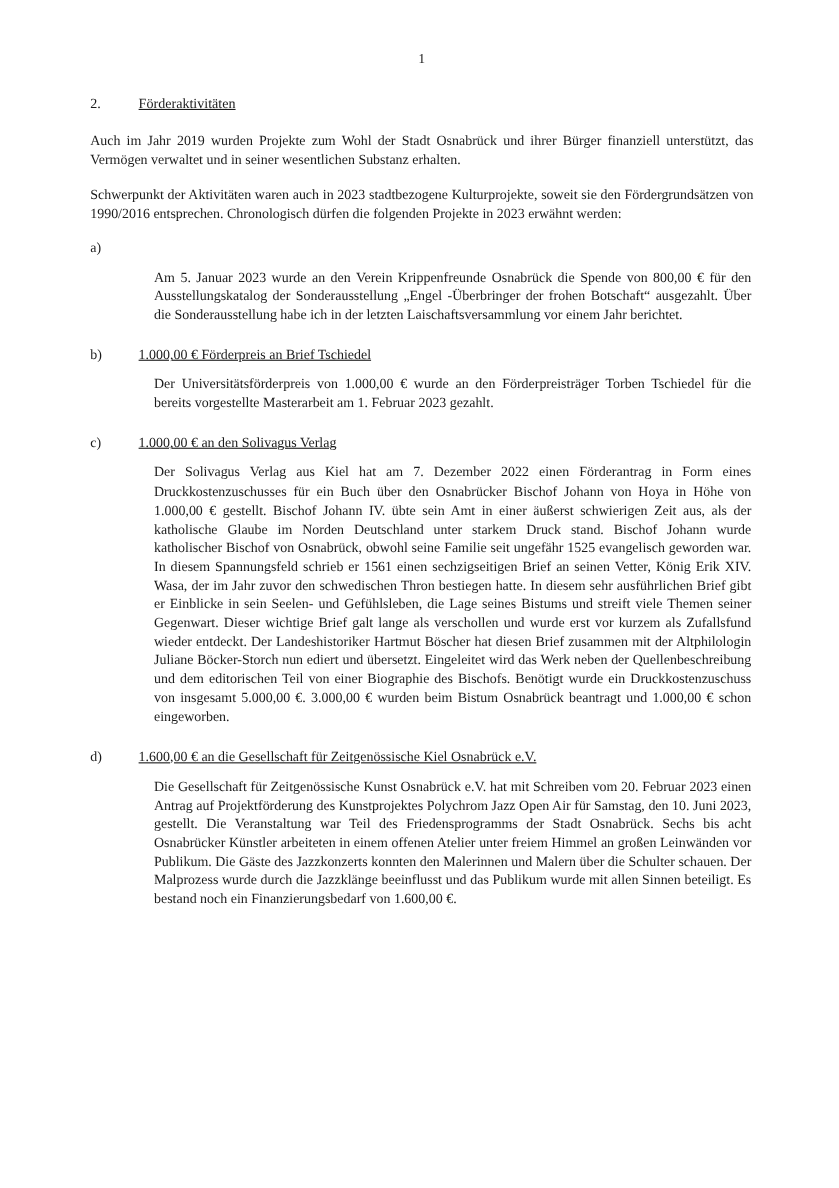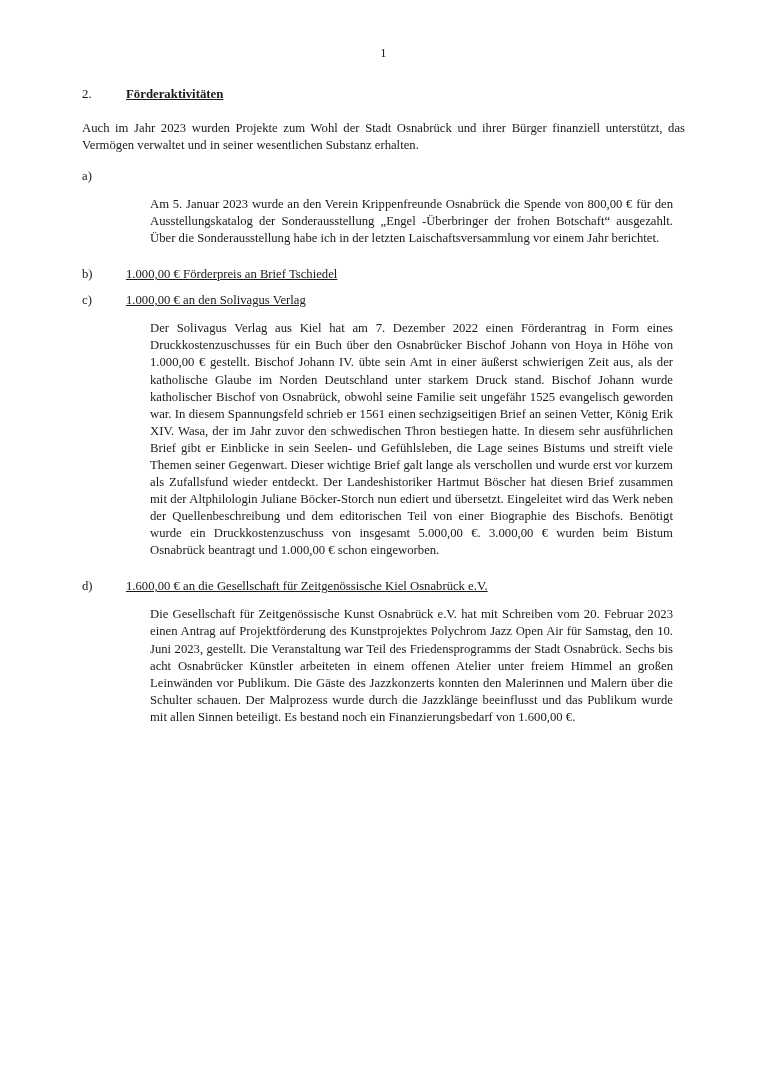--- a/index.html
+++ b/index.html
@@ -32,21 +32,21 @@
     display: flex;
     align-items: baseline;
     margin: 0 0 18px 0;
   }
   .section-heading .marker {
     width: 44px;
     flex: 0 0 44px;
     font-size: 12.8px;
   }
   .section-heading .title {
-    font-weight: bold;
+    font-weight: normal;
     text-decoration: underline;
     font-size: 12.8px;
   }
   p.body {
     margin: 0 0 15px 0;
     font-size: 12.7px;
     line-height: 1.34;
     text-align: justify;
     text-justify: inter-word;
     hyphens: auto;
@@ -71,53 +71,57 @@
   .item-body {
     margin: 0 0 20px 0;
     padding-left: 56px;
     font-size: 12.7px;
     line-height: 1.345;
     text-align: justify;
     text-justify: inter-word;
     hyphens: auto;
   }
   .item-body p {
-    margin: 12px;
+    margin: 2px;
   }
   .item-body p + p {
     margin-top: 0px;
   }
 </style>
 </head>
 <body>
 
 <div class="page">
 
   <div class="page-number">1</div>
 
   <div class="section-heading">
     <span class="marker">2.</span>
     <span class="title">Förderaktivitäten</span>
   </div>
 
-  <p class="body">Auch im Jahr 2023 wurden Projekte zum Wohl der Stadt Osnabrück und ihrer Bürger finanziell unterstützt, das Vermögen verwaltet und in seiner wesentlichen Substanz erhalten.</p>
+  <p class="body">Auch im Jahr 2019 wurden Projekte zum Wohl der Stadt Osnabrück und ihrer Bürger finanziell unterstützt, das Vermögen verwaltet und in seiner wesentlichen Substanz erhalten.</p>
+  <p class="body">Schwerpunkt der Aktivitäten waren auch in 2023 stadtbezogene Kulturprojekte, soweit sie den Fördergrundsätzen von 1990/2016 entsprechen. Chronologisch dürfen die folgenden Projekte in 2023 erwähnt werden:</p>
 
   <div class="item">
     <div class="item-head">
       <span class="marker">a)</span>
     </div>
     <div class="item-body">
       <p>Am 5. Januar 2023 wurde an den Verein Krippenfreunde Osnabrück die Spende von 800,00 € für den Ausstellungskatalog der Sonderausstellung „Engel -Überbringer der frohen Botschaft“ ausgezahlt. Über die Sonderausstellung habe ich in der letzten Laischaftsversammlung vor einem Jahr berichtet.</p>
     </div>
   </div>
 
   <div class="item">
     <div class="item-head">
       <span class="marker">b)</span>
       <span class="item-title">1.000,00 € Förderpreis an Brief Tschiedel</span>
+    </div>
+    <div class="item-body">
+      <p>Der Universitätsförderpreis von 1.000,00 € wurde an den Förderpreisträger Torben Tschiedel für die bereits vorgestellte Masterarbeit am 1. Februar 2023 gezahlt.</p>
     </div>
   </div>
 
   <div class="item">
     <div class="item-head">
       <span class="marker">c)</span>
       <span class="item-title">1.000,00 € an den Solivagus Verlag</span>
     </div>
     <div class="item-body">
       <p>Der Solivagus Verlag aus Kiel hat am 7. Dezember 2022 einen Förderantrag in Form eines Druckkostenzuschusses für ein Buch über den Osnabrücker Bischof Johann von Hoya in Höhe von 1.000,00 € gestellt. Bischof Johann IV. übte sein Amt in einer äußerst schwierigen Zeit aus, als der katholische Glaube im Norden Deutschland unter starkem Druck stand. Bischof Johann wurde katholischer Bischof von Osnabrück, obwohl seine Familie seit ungefähr 1525 evangelisch geworden war. In diesem Spannungsfeld schrieb er 1561 einen sechzigseitigen Brief an seinen Vetter, König Erik XIV. Wasa, der im Jahr zuvor den schwedischen Thron bestiegen hatte. In diesem sehr ausführlichen Brief gibt er Einblicke in sein Seelen- und Gefühlsleben, die Lage seines Bistums und streift viele Themen seiner Gegenwart. Dieser wichtige Brief galt lange als verschollen und wurde erst vor kurzem als Zufallsfund wieder entdeckt. Der Landeshistoriker Hartmut Böscher hat diesen Brief zusammen mit der Altphilologin Juliane Böcker-Storch nun ediert und übersetzt. Eingeleitet wird das Werk neben der Quellenbeschreibung und dem editorischen Teil von einer Biographie des Bischofs. Benötigt wurde ein Druckkostenzuschuss von insgesamt 5.000,00 €. 3.000,00 € wurden beim Bistum Osnabrück beantragt und 1.000,00 € schon eingeworben.</p>

